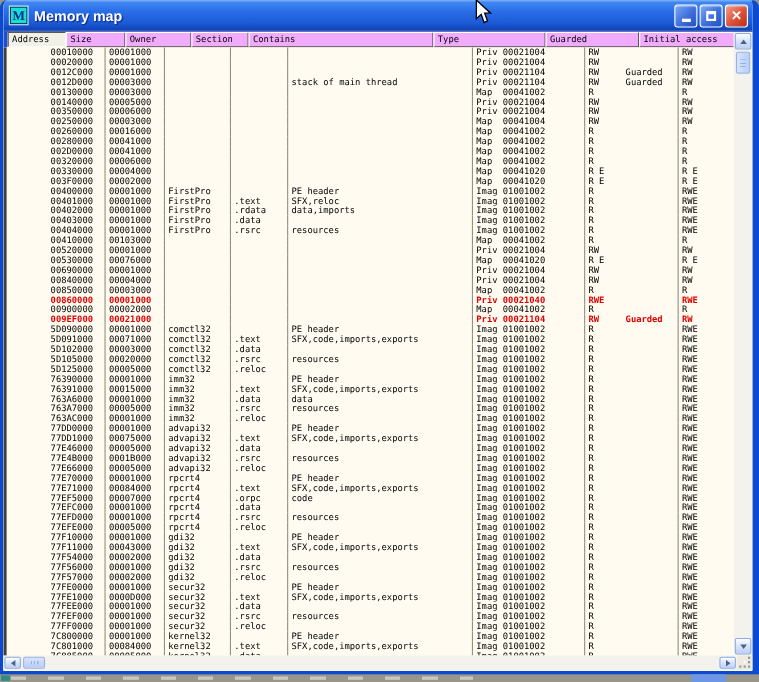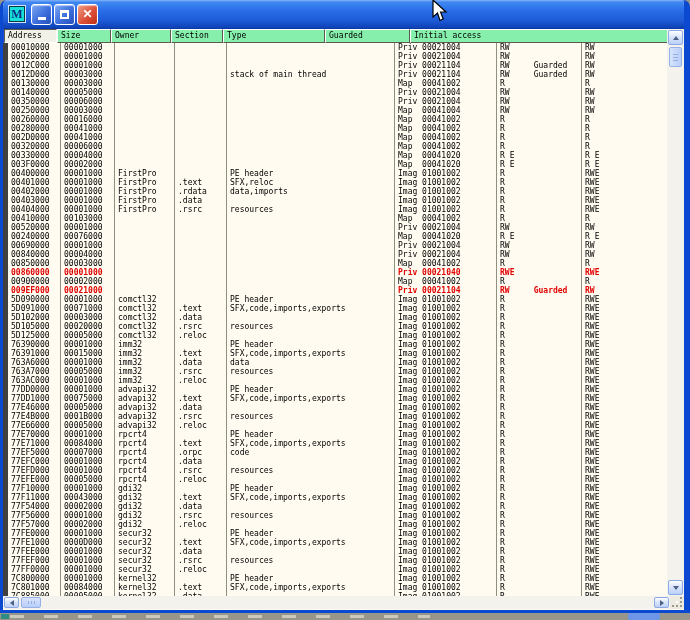--- a/index.html
+++ b/index.html
@@ -30,30 +30,30 @@
     box-shadow:inset 0 1px 1px rgba(255,255,255,.6); }
   .tb-btn.close { background:linear-gradient(135deg,#F0A088 0%,#DD5038 55%,#BC2E14 100%); }
   .glyph-min { width:8px; height:3px; background:#FFF; margin-top:9px; }
   .glyph-max { width:9px; height:9px; border:2px solid #FFF; border-top-width:3px; }
   .glyph-x { color:#FFF; font-family:"Liberation Sans", sans-serif; font-weight:bold; font-size:12px; line-height:1; }
 
   
   .main { position:relative; height:580px; background:#FFFBF0; }
 
   
-  .header-row { display:flex; height:14px; width:664px; border-left:1px solid #1d4ed8; }
-  .hcell { background:#86efac; border-top:1px solid #FFFFFF; border-left:1px solid #FFFFFF;
+  .header-row { display:flex; height:14px; width:664px; border-left:4px solid #1d4ed8; }
+  .hcell { background:#f0abfc; border-top:1px solid #FFFFFF; border-left:1px solid #FFFFFF;
     border-right:1px solid #5A5A50; border-bottom:1px solid #5A5A50;
     font-size:8px; line-height:12px; padding-left:3px; white-space:pre; overflow:hidden; color:#000; }
   .hcell.pressed { background:#F2F1E8; border-top:1px solid #5A5A50; border-left:1px solid #5A5A50;
     border-right:1px solid #FFFFFF; border-bottom:1px solid #FFFFFF; }
 
   
   .rows-region { position:relative; width:664px; height:553px; overflow:hidden;
-    background:#FFFBF0; border-left:5px solid #404040; }
+    background:#FFFBF0; border-left:3px solid #404040;padding-left:37px; }
   .row { display:flex; height:9px; }
   .cell { font-size:8px; line-height:9px; white-space:pre; overflow:hidden;
     padding-left:3px; color:#000; border-right:1px solid #90907E; }
   .row.red .cell { color:#E00000;font-weight:bold; }
   .c0{width:53px;} .c1{width:54px;} .c2{width:60px;} .c3{width:52px;}
   .c4{width:168px;} .c5{width:102px;} .c6{width:85px;} .c7{flex:1; border-right:none;}
 
   
   .vscroll { position:absolute; top:0; right:0; width:17px; height:567px;
     background:#F3F2EC; display:flex; flex-direction:column; align-items:center; }
@@ -91,40 +91,42 @@
   
   .cursor { position:absolute; left:432px; top:0; width:17px; height:24px; z-index:50; }
 </style>
 </head>
 <body>
 
 <div class="window">
 
   <div class="titlebar">
     <div class="app-icon">M</div>
+    <div class="title-text">Memory map</div>
     <div class="tb-buttons">
       <div class="tb-btn">
         <span class="glyph-min"></span>
       </div>
       <div class="tb-btn">
         <span class="glyph-max"></span>
       </div>
       <div class="tb-btn close">
         <span class="glyph-x">✕</span>
       </div>
     </div>
   </div>
 
   <div class="main">
 
     <div class="header-row">
       <div class="hcell c0 pressed">Address</div>
       <div class="hcell c1">Size</div>
       <div class="hcell c2">Owner</div>
       <div class="hcell c3">Section</div>
+      <div class="hcell c4">Contains</div>
       <div class="hcell c5">Type</div>
       <div class="hcell c6">Guarded</div>
       <div class="hcell c7">Initial access</div>
     </div>
 
     <div class="rows-region">
         <div class="row">
           <div class="cell c0">00010000</div>
           <div class="cell c1">00001000</div>
           <div class="cell c2"></div>
@@ -328,21 +330,21 @@
           <div class="cell c0">00520000</div>
           <div class="cell c1">00001000</div>
           <div class="cell c2"></div>
           <div class="cell c3"></div>
           <div class="cell c4"></div>
           <div class="cell c5">Priv 00021004</div>
           <div class="cell c6">RW</div>
           <div class="cell c7">RW</div>
         </div>
         <div class="row">
-          <div class="cell c0">00240000</div>
+          <div class="cell c0">00530000</div>
           <div class="cell c1">00076000</div>
           <div class="cell c2"></div>
           <div class="cell c3"></div>
           <div class="cell c4"></div>
           <div class="cell c5">Map  00041020</div>
           <div class="cell c6">R E</div>
           <div class="cell c7">R E</div>
         </div>
         <div class="row">
           <div class="cell c0">00690000</div>

